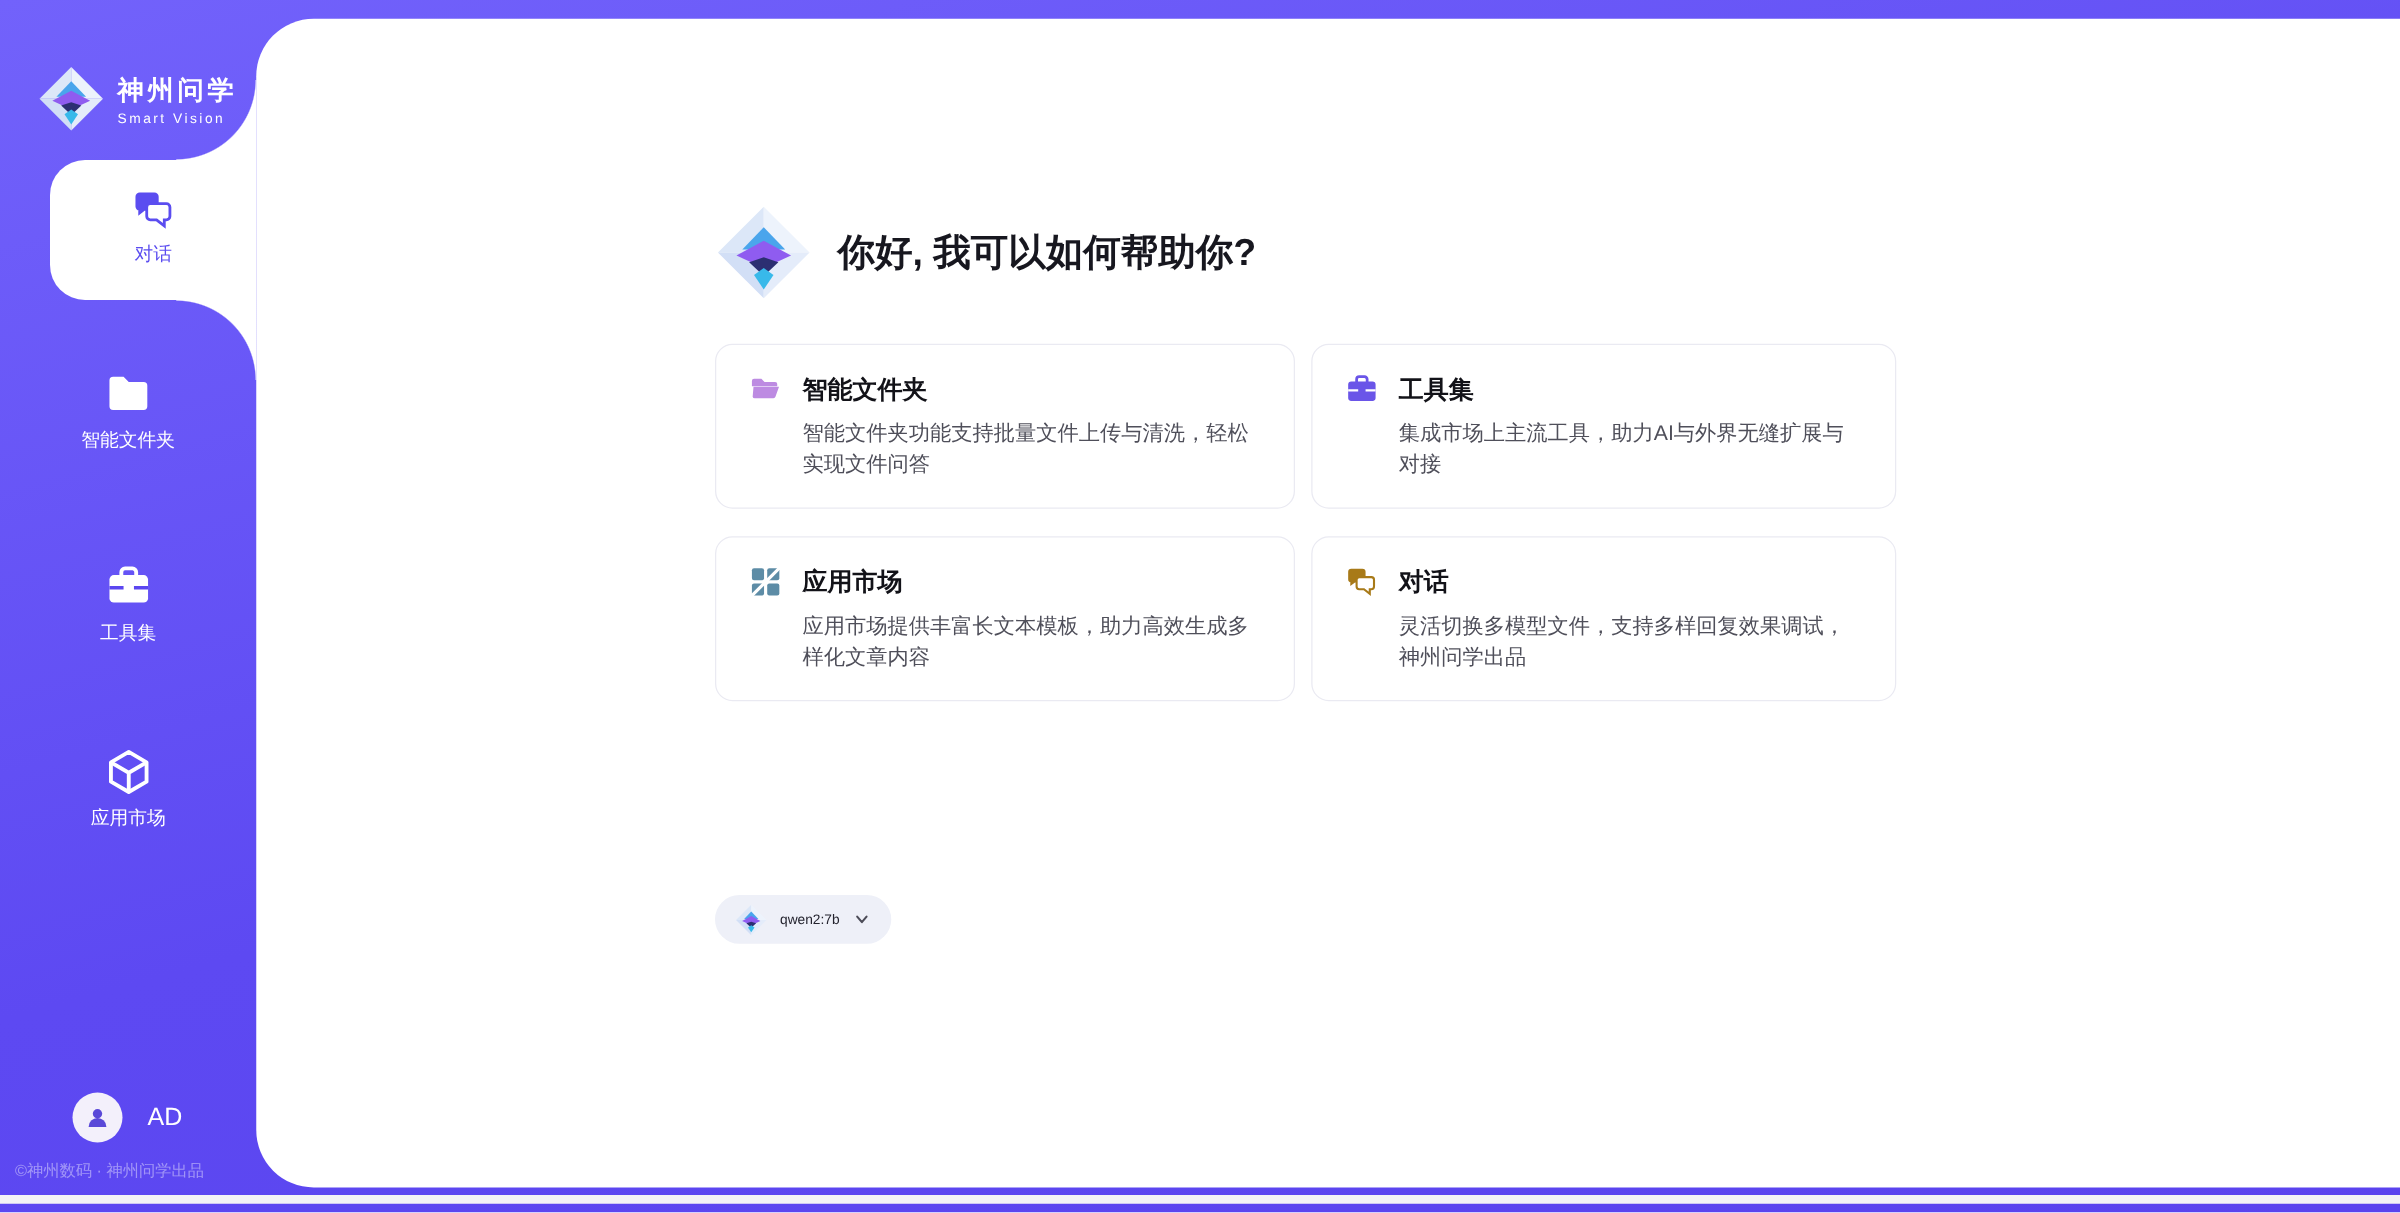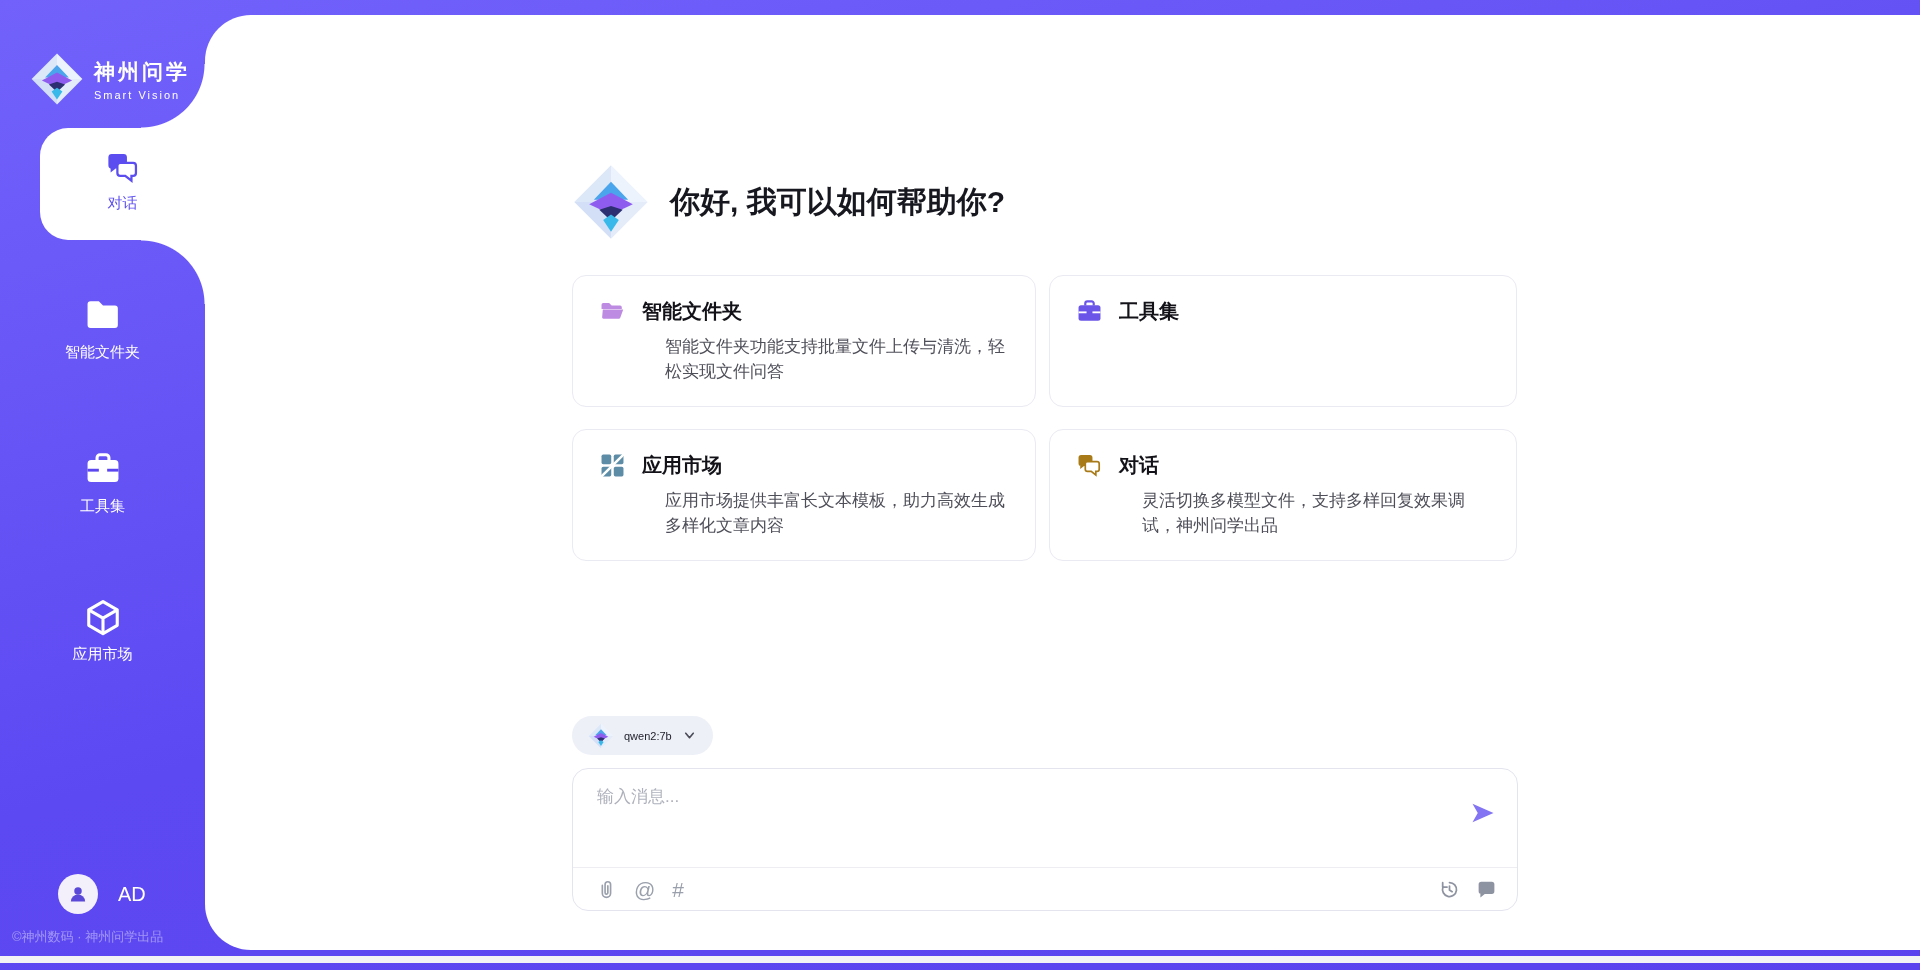--- a/index.html
+++ b/index.html
@@ -44,21 +44,21 @@
   .greeting { position:absolute; left:367px; top:148px; display:flex; align-items:center; gap:20px; }
   .greeting svg { width:78px; height:78px; }
   .greeting-text { font-size:30px; font-weight:bold; color:#17171f; }
 
   .cards { position:absolute; left:367px; top:260px; width:946px;
            display:grid; grid-template-columns:464px 468px; column-gap:13px; row-gap:22px; }
   .card { background:#fff; border:1px solid #eaeaf2; border-radius:14px; padding:22px 26px; cursor:pointer; }
   .card-head { display:flex; align-items:center; gap:16px; }
   .card-head svg { width:27px; height:27px; }
   .card-title { font-size:20px; font-weight:bold; color:#121218; }
-  .card-desc { margin-left:66px; margin-top:9px; font-size:17px; line-height:25px; color:#4f4f5a; }
+  .card-desc { margin-left:43px; margin-top:9px; font-size:17px; line-height:25px; color:#4f4f5a; }
 
   .model-pill { position:absolute; left:367px; top:701px; height:39px; padding:0 16px;
                 background:#eef0f8; border-radius:20px; display:flex; align-items:center; gap:10px; cursor:pointer; }
   .model-pill svg.mini { width:26px; height:26px; }
   .model-name { font-size:11px; color:#23232e; }
   .model-pill .chev { width:15px; height:15px; color:#4c4c58; }
 
   .composer { position:absolute; left:367px; top:753px; width:946px; height:143px;
               background:#fff; border:1.5px solid #e4e4ef; border-radius:16px; }
   .composer textarea { position:absolute; left:24px; top:16px; width:820px; height:68px;
@@ -178,20 +178,21 @@
       <div class="card">
         <div class="card-head">
           <svg viewBox="0 0 32 32" style="color:#6a55e8">
             <path d="M11 9V6.5A2.5 2.5 0 0 1 13.5 4h5A2.5 2.5 0 0 1 21 6.5V9" fill="none" stroke="currentColor" stroke-width="2.6"></path>
             <rect x="3" y="8.5" width="26" height="18.5" rx="3" fill="currentColor"></rect>
             <line x1="3" y1="17" x2="12.5" y2="17" stroke="#fff" stroke-width="2.2"></line>
             <line x1="19.5" y1="17" x2="29" y2="17" stroke="#fff" stroke-width="2.2"></line>
           </svg>
           <div class="card-title">工具集</div>
         </div>
+        <div class="card-desc">集成市场上主流工具，助力AI与外界无缝扩展与对接</div>
       </div>
 
       <div class="card">
         <div class="card-head">
           <svg viewBox="0 0 32 32" style="color:#5d8ca6">
             <g fill="currentColor">
               <rect x="3" y="3" width="11.5" height="11.5" rx="2"></rect>
               <rect x="17.5" y="3" width="11.5" height="11.5" rx="2"></rect>
               <rect x="3" y="17.5" width="11.5" height="11.5" rx="2"></rect>
               <rect x="17.5" y="17.5" width="11.5" height="11.5" rx="2"></rect>
@@ -225,48 +226,20 @@
         <polygon points="50,38 78,53 50,66 22,53" fill="#8f5cf0"></polygon>
         <polygon points="50,55 65,60 50,74 35,60" fill="#2c2f72"></polygon>
         <polygon points="50,66 60,73 50,88 40,73" fill="#38b9ea"></polygon>
       </svg>
       <span class="model-name">qwen2:7b</span>
       <svg class="chev" viewBox="0 0 20 20">
         <path d="M5 7l5 6 5-6" fill="none" stroke="currentColor" stroke-width="2.2" stroke-linecap="round" stroke-linejoin="round"></path>
       </svg>
     </div>
 
-    <div class="composer">
-      <textarea placeholder="输入消息..." style=""></textarea>
-
-      <svg class="send-btn" viewBox="0 0 24 24">
-        <path d="M3 4l18 8-18 8 4.5-8z" fill="currentColor"></path>
-      </svg>
-
-      <div class="composer-divider"></div>
-
-      <div class="composer-tools">
-        <svg viewBox="0 0 24 24">
-          <path d="M8 7v8.5a4.5 4.5 0 0 0 9 0V6a3 3 0 0 0-6 0v9a1.5 1.5 0 0 0 3 0V7.5" fill="none" stroke="currentColor" stroke-width="1.8" stroke-linecap="round"></path>
-        </svg>
-        <span class="glyph">@</span>
-        <span class="glyph">#</span>
-      </div>
-
-      <div class="composer-tools-right">
-        <svg viewBox="0 0 24 24">
-          <path d="M12 4a8 8 0 1 1-7.5 5.2" fill="none" stroke="currentColor" stroke-width="2" stroke-linecap="round"></path>
-          <path d="M4.2 4.2v5h5" fill="none" stroke="currentColor" stroke-width="2" stroke-linecap="round" stroke-linejoin="round"></path>
-          <path d="M12 8v4.5l3 2" fill="none" stroke="currentColor" stroke-width="2" stroke-linecap="round"></path>
-        </svg>
-        <svg viewBox="0 0 24 24">
-          <path d="M3 6a3 3 0 0 1 3-3h12a3 3 0 0 1 3 3v8a3 3 0 0 1-3 3H10l-5 4v-4H6a3 3 0 0 1-3-3z" fill="currentColor"></path>
-        </svg>
-      </div>
-    </div>
   </main>
 
   <div class="fillet-top"></div>
   <div class="fillet-bottom"></div>
   <div class="active-tab">
     <div class="nav-ico">
         <svg viewBox="0 0 32 32">
       <path d="M3 6.5A3 3 0 0 1 6 3.5h10.5a3 3 0 0 1 3 3v7a3 3 0 0 1-3 3H9.5L5 20V16.5H6a3 3 0 0 1-3-3z" fill="currentColor"></path>
       <path d="M13.5 11.5H25a2.5 2.5 0 0 1 2.5 2.5v6.5A2.5 2.5 0 0 1 25 23h-1.5v4.3L18 23h-4.5a2.5 2.5 0 0 1-2.5-2.5V14a2.5 2.5 0 0 1 2.5-2.5z" fill="#fff" stroke="currentColor" stroke-width="2"></path>
     </svg>

